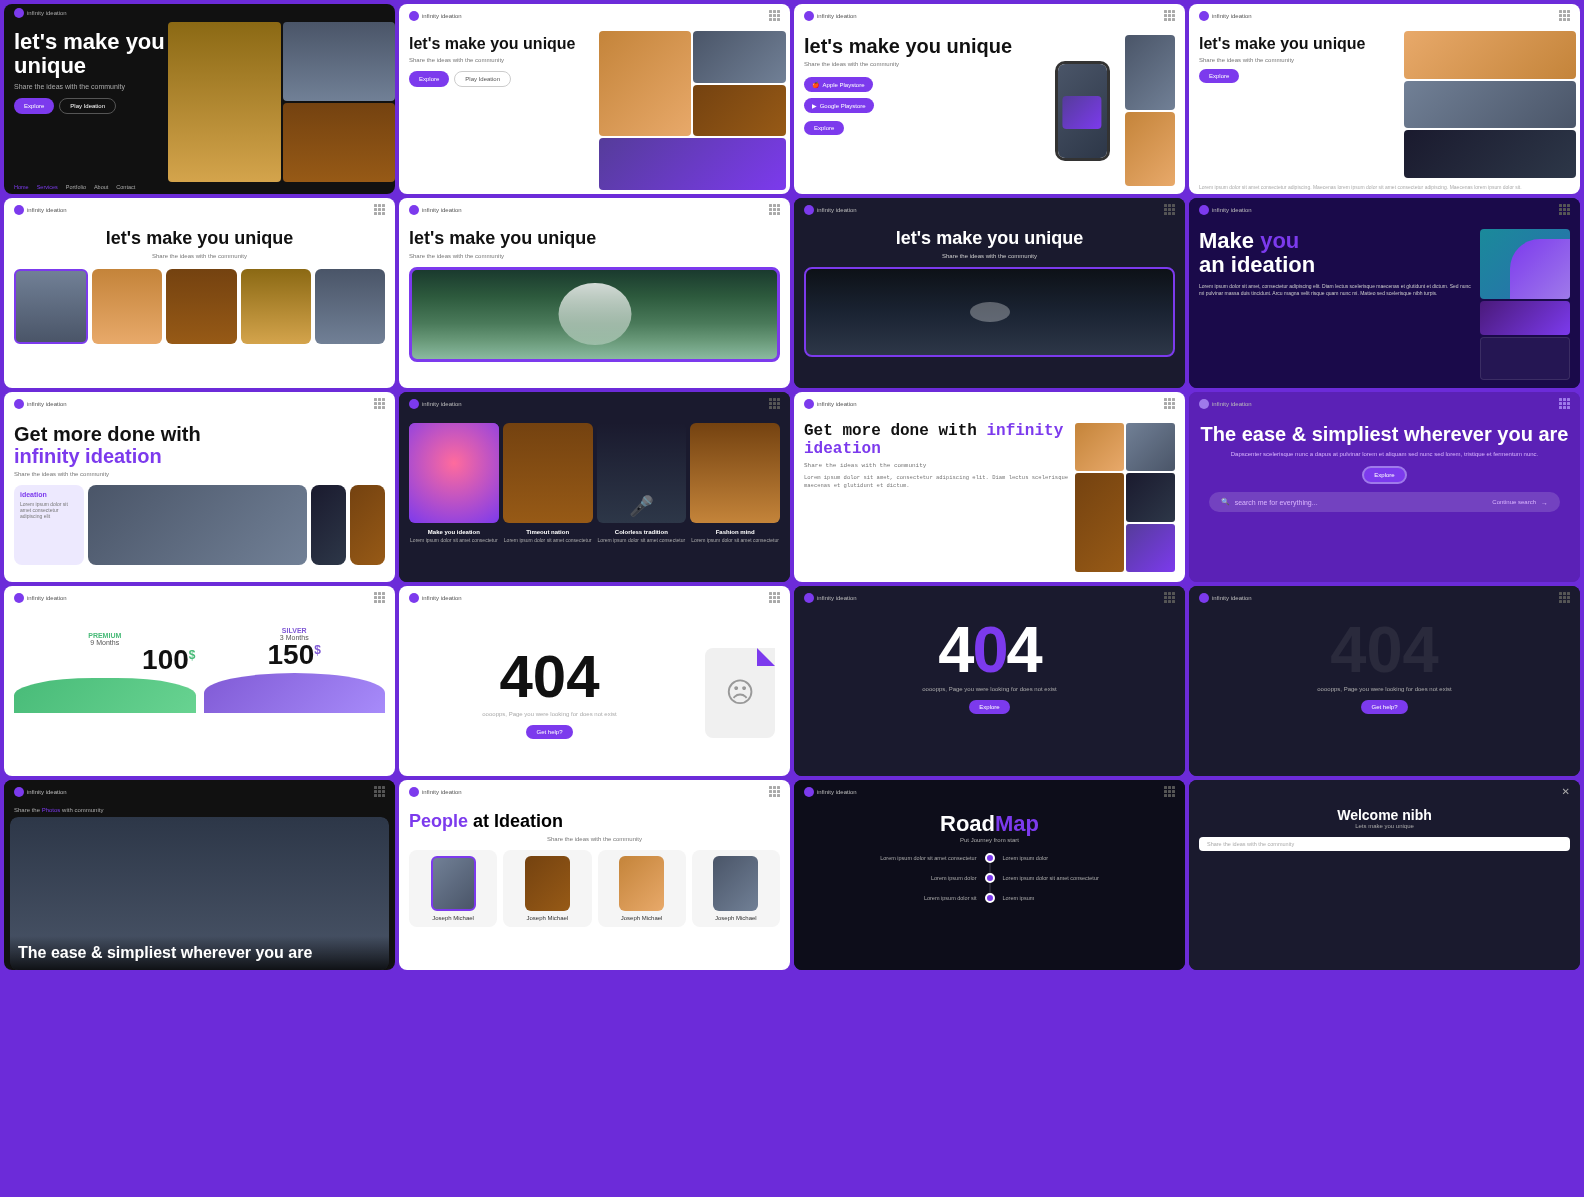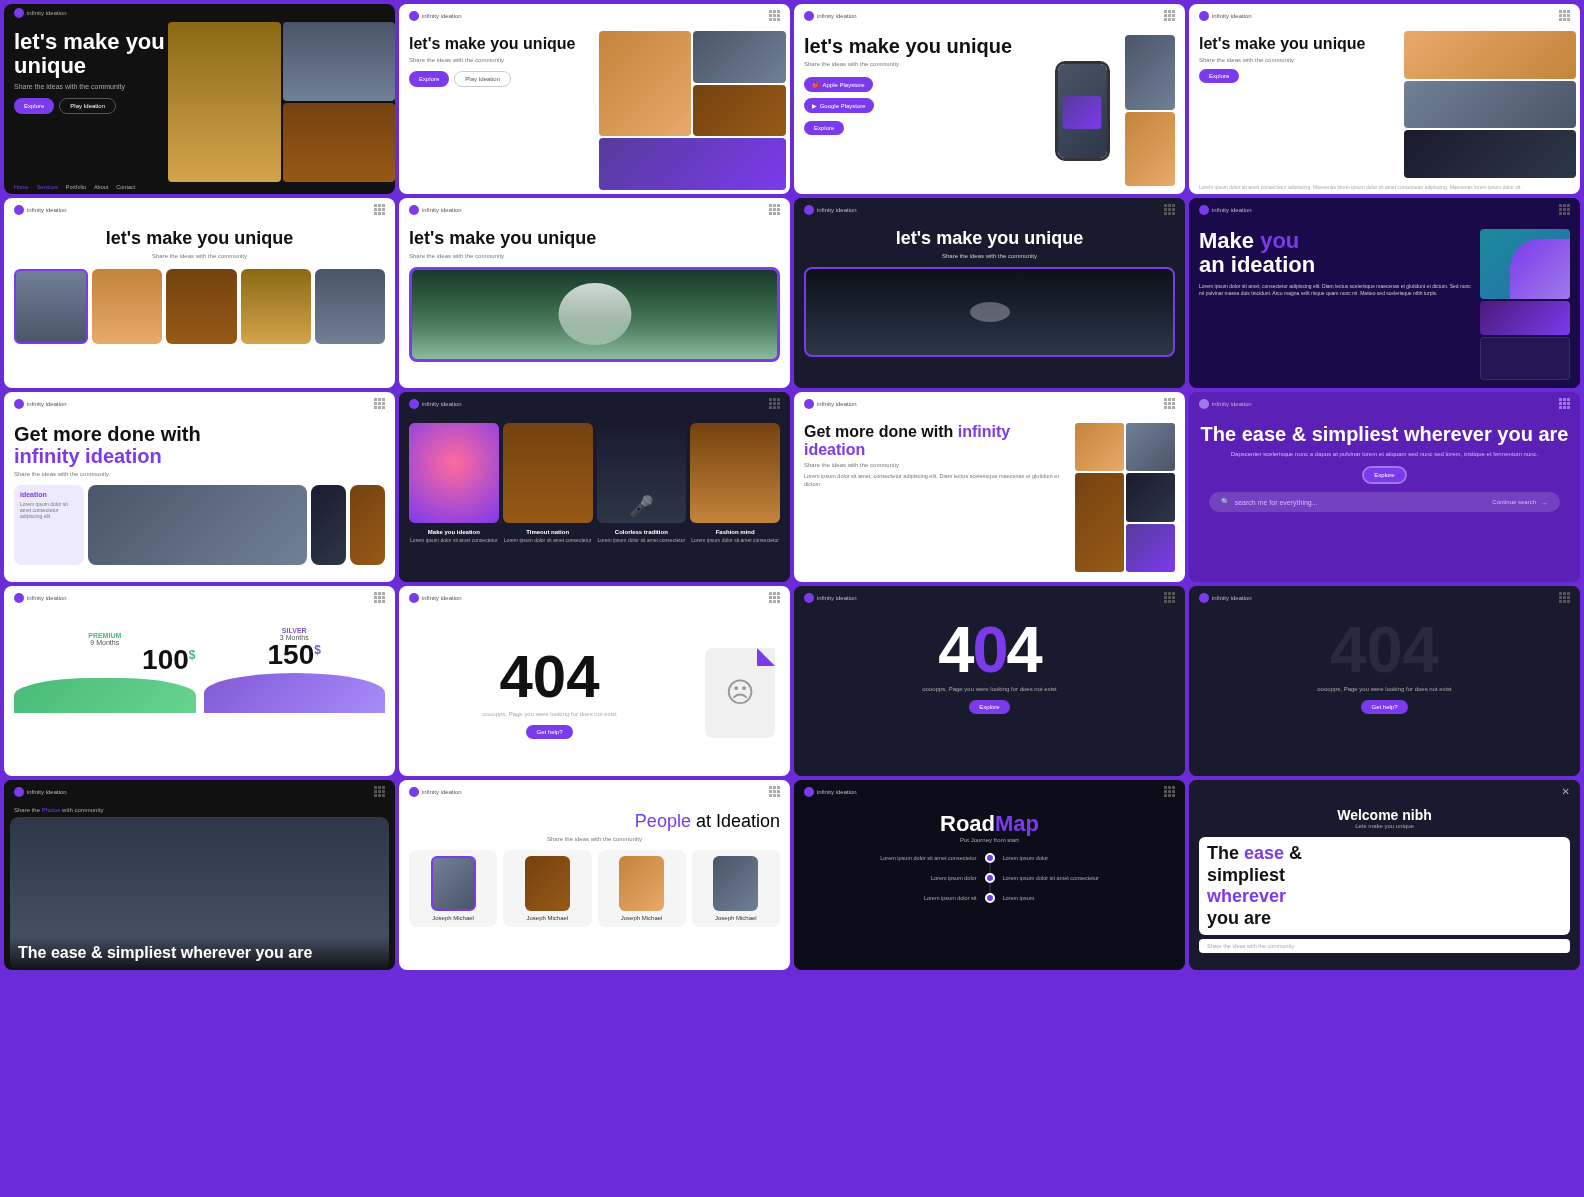--- a/index.html
+++ b/index.html
@@ -665,21 +665,21 @@
           <div class="grid-dot"></div>
         <div class="grid-dot"></div>
           <div class="grid-dot"></div>
           <div class="grid-dot"></div>
         <div class="grid-dot"></div>
           <div class="grid-dot"></div>
           <div class="grid-dot"></div>
       </div>
     </div>
     <div class="content-area" style="display:flex;gap:6px;">
-      <div style="flex:1;">
+      <div style="flex:1;font-family:Liberation Mono, monospace;">
         <h1 style="font-size:16px;font-weight:900;color:#111;line-height:1.1;">
           <span>Get more done with</span> <span style="color:#7c3aed;">infinity ideation</span>
         </h1>
         <p class="sub-text">Share the ideas with the community</p>
         <p class="body-sm" style="margin-top:5px;">Lorem ipsum dolor sit amet, consectetur adipiscing elit. Diam lectus scelerisque maecenas et glutidunt et dictum.</p>
       </div>
       <div style="flex:0 0 100px;display:grid;grid-template-columns:1fr 1fr;grid-template-rows:1fr 1fr 1fr;gap:2px;">
         <div style="background:linear-gradient(135deg,#c4843a,#e8a96a);border-radius:3px;"></div>
         <div style="background:linear-gradient(135deg,#718096,#4a5568);border-radius:3px;"></div>
         <div style="background:linear-gradient(135deg,#744210,#975a16);border-radius:3px;grid-row:2/4;"></div>
@@ -888,21 +888,21 @@
           <div class="grid-dot"></div>
         <div class="grid-dot"></div>
           <div class="grid-dot"></div>
           <div class="grid-dot"></div>
         <div class="grid-dot"></div>
           <div class="grid-dot"></div>
           <div class="grid-dot"></div>
       </div>
     </div>
     <div class="content-area">
-      <h1 style="font-size:18px;font-weight:400;text-align:right;">
+      <h1 style="font-size:18px;font-weight:700;text-align:left;">
         <span style="color:#7c3aed;">People</span> at Ideation
       </h1>
       <p class="sub-text" style="text-align:center;">Share the ideas with the community</p>
       <div style="display:flex;gap:6px;margin-top:8px;">
         <div style="flex:1;background:#f5f5f5;border-radius:8px;padding:6px;text-align:center;">
           <div style="width:45px;height:55px;border-radius:6px;background:linear-gradient(135deg,#718096,#4a5568);margin:0 auto 4px;border:2px solid #7c3aed;"></div>
           <div style="font-size:6px;color:#333;">Joseph Michael</div>
         </div>
         <div style="flex:1;background:#f5f5f5;border-radius:8px;padding:6px;text-align:center;">
           <div style="width:45px;height:55px;border-radius:6px;background:linear-gradient(135deg,#744210,#975a16);margin:0 auto 4px;"></div>
@@ -966,22 +966,18 @@
 
   <div class="card welcome-card">
     <div style="display:flex;justify-content:flex-end;padding:6px 10px;background:#1a1a2e;">
       <span style="font-size:10px;color:#aaa;cursor:pointer;">✕</span>
     </div>
     <div style="background:#1a1a2e;padding:4px 10px 0;">
       <div style="font-size:14px;font-weight:900;color:#fff;text-align:center;">Welcome nibh</div>
       <p style="font-size:6px;color:#aaa;text-align:center;">Lets make you unique</p>
     </div>
     <div style="flex:1;background:#1a1a2e;padding:8px 10px;display:flex;flex-direction:column;gap:4px;">
-      <h1 style="font-size:18px;font-weight:900;color:#111;background:#fff;padding:6px 8px;border-radius:6px;line-height:1.2;">
-        The <span style="color:#7c3aed;">ease</span> &amp;<br>simpliest<br><span style="color:#7c3aed;">wherever</span><br>
-        <span>you are</span>
-      </h1>
       <p style="font-size:5.5px;color:#aaa;background:#fff;padding:4px 8px;border-radius:4px;">Share the ideas with the community</p>
 
     </div>
   </div>
 
 </div>
 
 </body></html>

